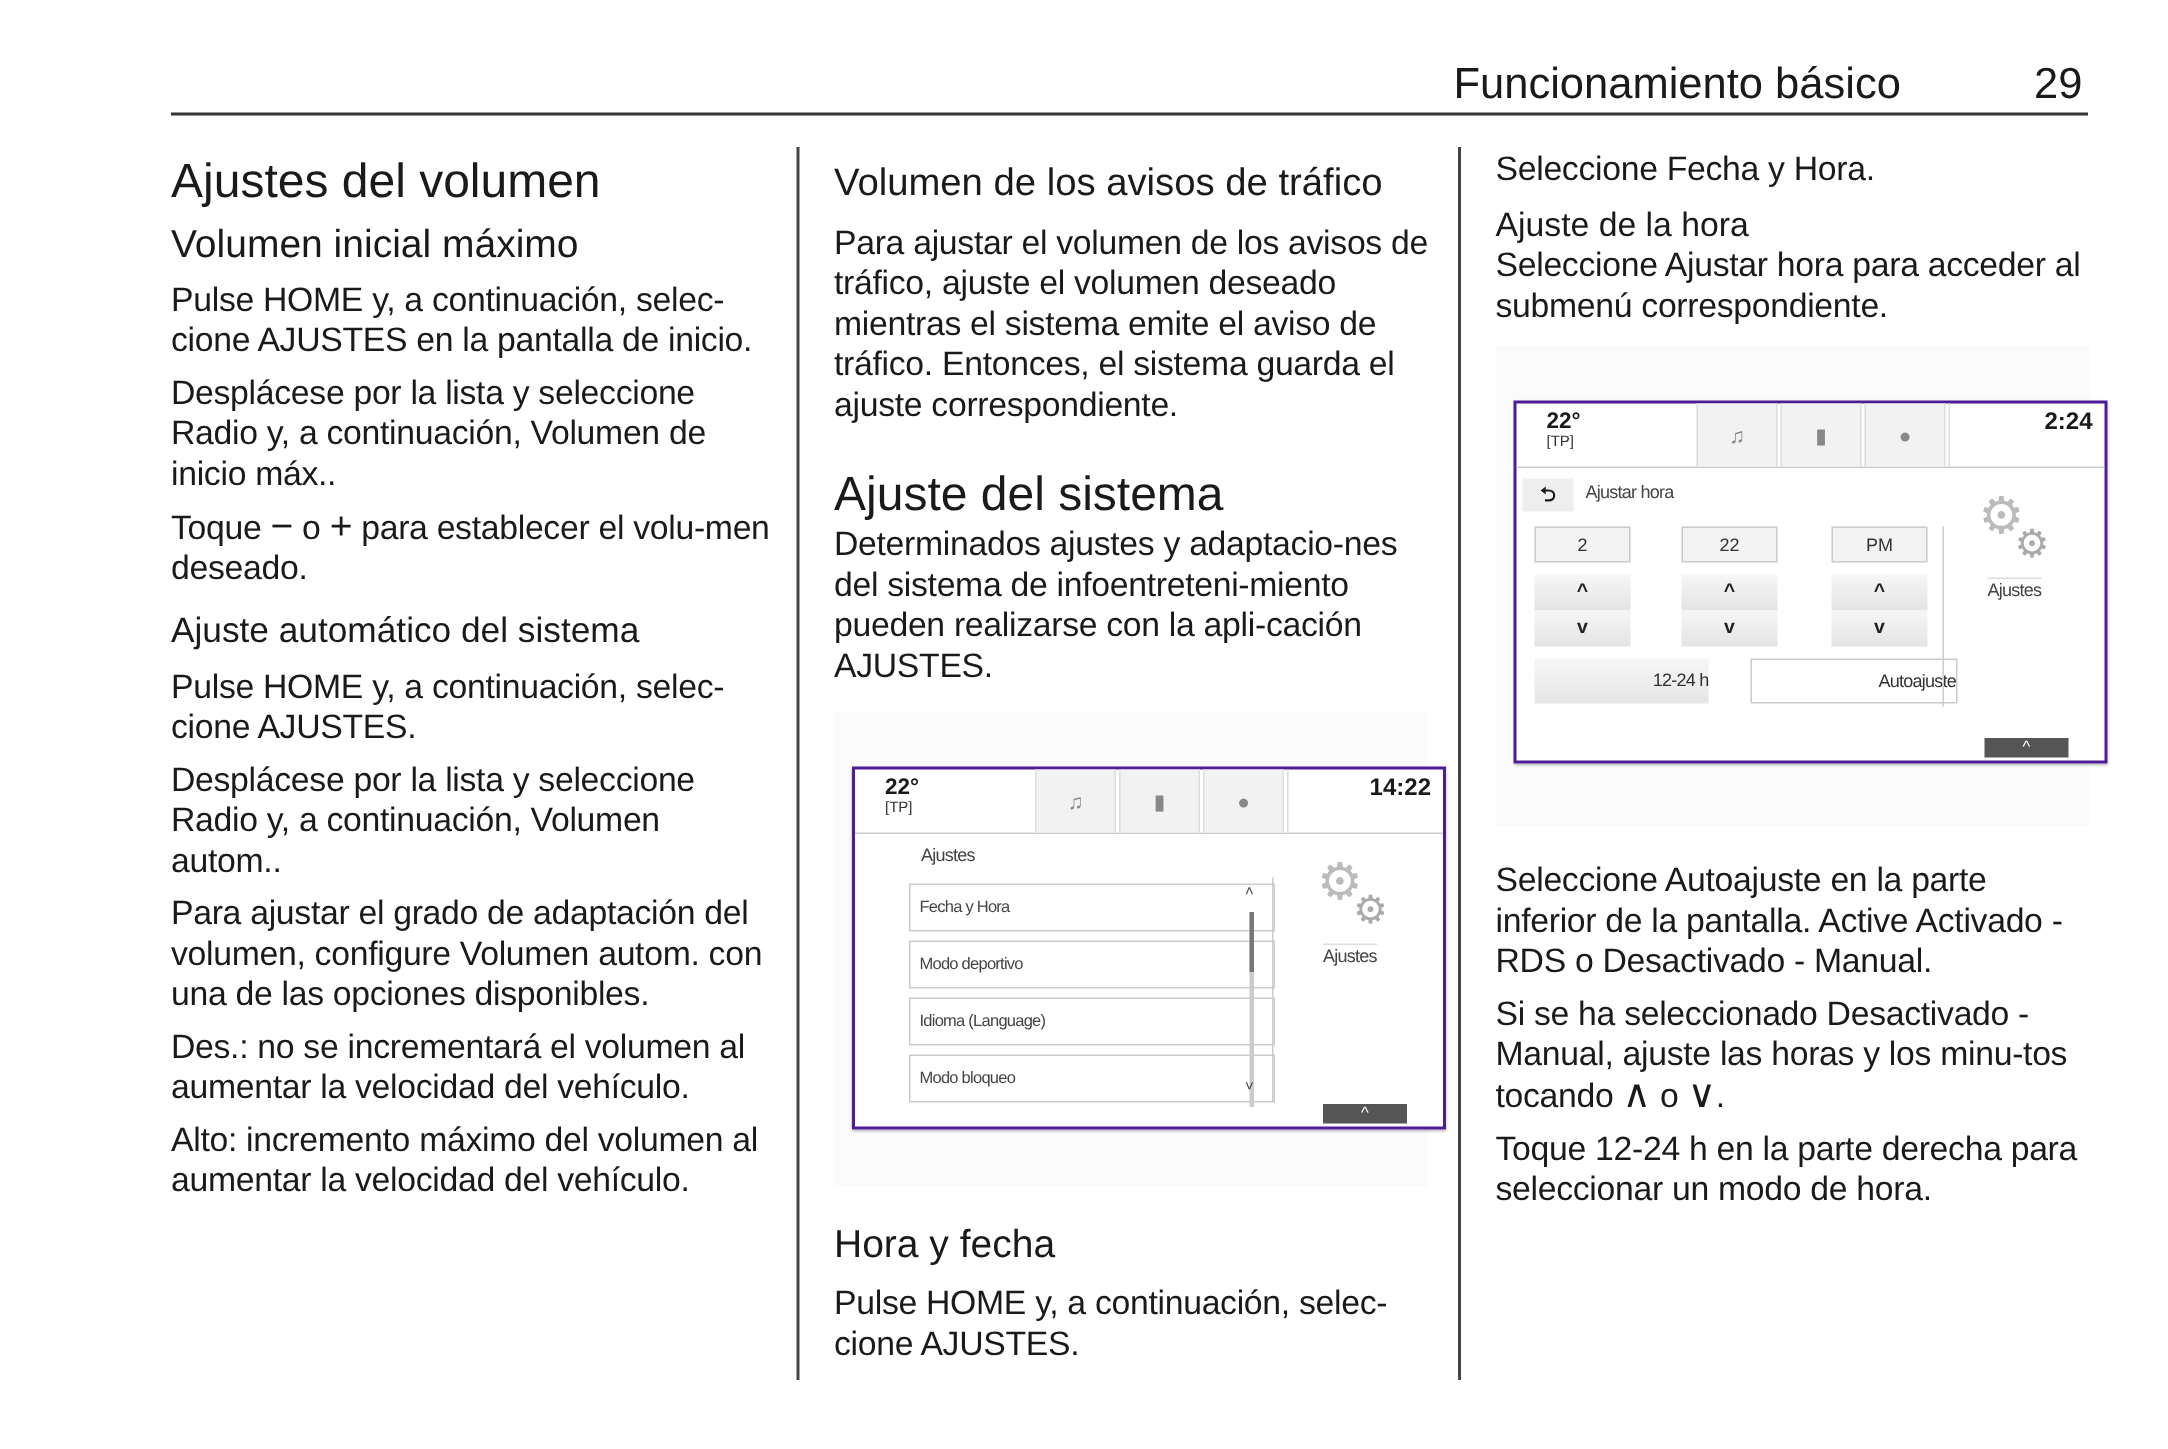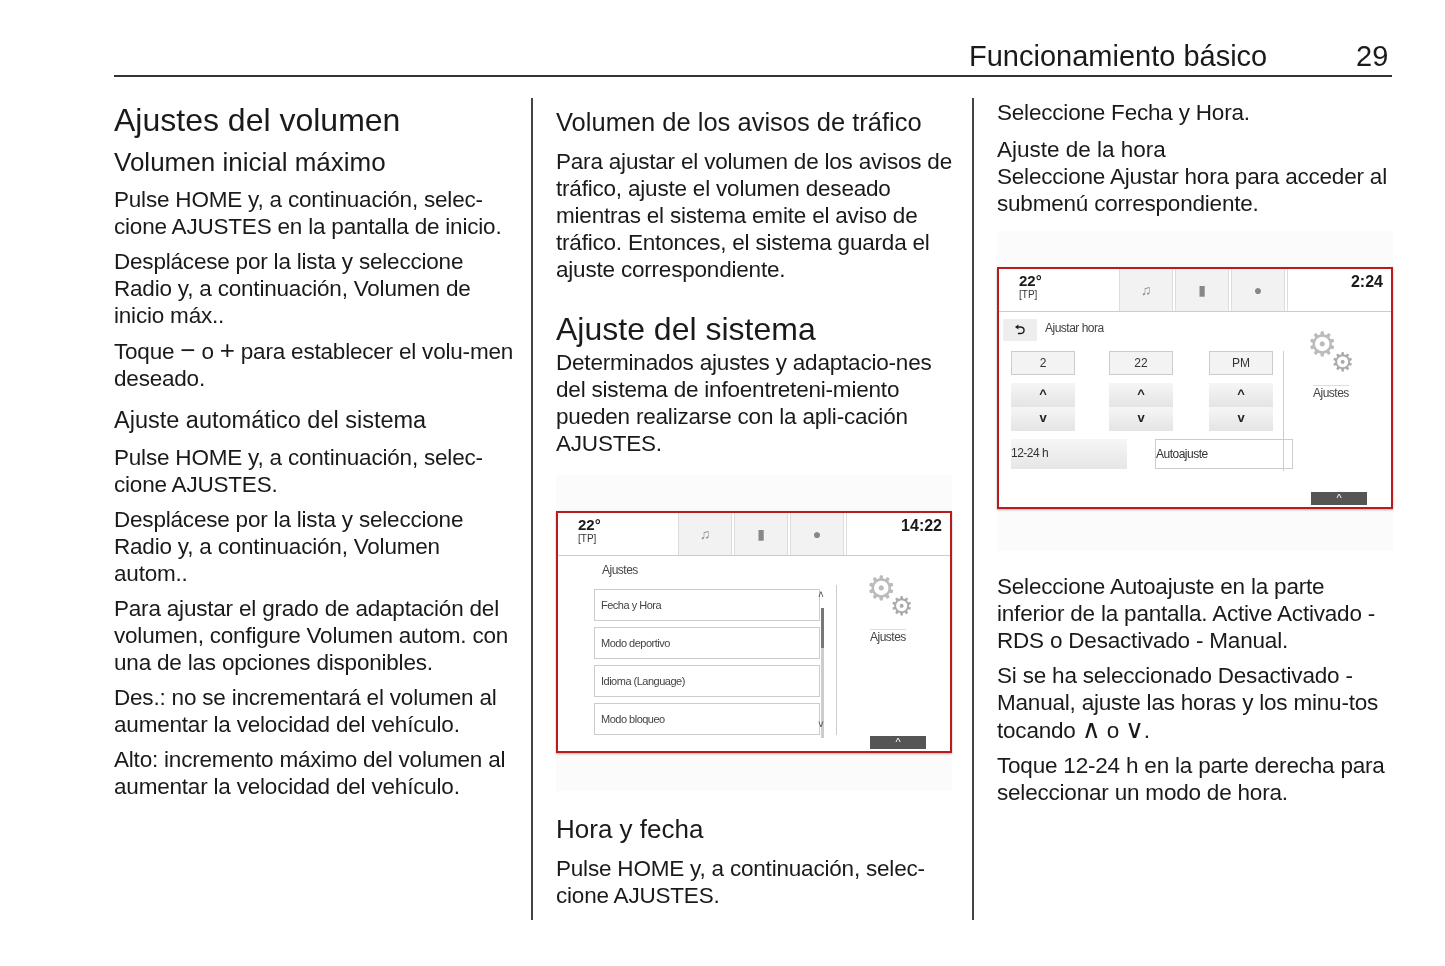--- a/index.html
+++ b/index.html
@@ -17,41 +17,42 @@
     .col3 { left: 997px; width: 400px; }
     .h1 { font-size: 32px; line-height: 40px; margin: 0 0 6px 0; font-weight: normal; }
     .h2 { font-size: 26px; line-height: 32px; margin: 6px 0 8px 0; font-weight: normal; }
     .h3 { font-size: 23.5px; line-height: 28px; margin: 6px 0 4px 0; font-weight: normal; }
     .p { font-size: 22.5px; line-height: 27px; margin: 0 0 8px 0; letter-spacing: -0.2px; }
     .sym { font-size: 26px; }
 
     
     .screen-wrap { background: #fbfbfb; position: relative; }
     .screen {
-      position: absolute; border: 2px solid #b91c1c; background: #fff;
+      position: absolute; border: 2px solid #4c1d95; background: #fff;
       box-shadow: 0 1px 2px rgba(0,0,0,0.3);
+      margin-left: 12px;
     }
     .scr-top { position: absolute; left: 0; right: 0; top: 0; height: 42px; border-bottom: 1px solid #ccc; display: flex; }
     .scr-temp { width: 118px; padding: 4px 0 0 20px; box-sizing: border-box; }
     .scr-temp .t { font-size: 15px; font-weight: bold; line-height: 16px; }
     .scr-temp .tp { font-size: 10px; color: #333; }
     .scr-icon { width: 52px; border-left: 1px solid #ddd; border-right: 1px solid #ddd; background: #f2f2f2; display: flex; align-items: center; justify-content: center; color: #888; font-size: 14px; margin-left: 2px; }
     .scr-clock { flex: 1; text-align: right; padding: 4px 8px 0 0; font-size: 16px; font-weight: bold; border-left: 1px solid #ddd; margin-left: 2px; }
     .gear { position: absolute; color: #bbb; font-size: 34px; line-height: 34px; }
     .gear2 { position: absolute; color: #aaa; font-size: 26px; line-height: 26px; }
     .gear-label { position: absolute; font-size: 12px; color: #444; letter-spacing: -0.5px; border-top: 1px solid #ddd; }
     .scr-tab { position: absolute; background: #555; color: #fff; font-size: 11px; text-align: center; height: 13px; line-height: 13px; }
-    .list-item { position: absolute; left: 36px; width: 226px; height: 32px; border: 1px solid #ccc; box-sizing: border-box; font-size: 11px; line-height: 30px; padding-left: 6px; color: #444; letter-spacing: -0.5px; }
+    .list-item { position: absolute; left: 36px; width: 244px; height: 32px; border: 1px solid #ccc; box-sizing: border-box; font-size: 11px; line-height: 30px; padding-left: 6px; color: #444; letter-spacing: -0.5px; }
     .scr-label { position: absolute; font-size: 12px; color: #444; letter-spacing: -0.5px; }
     .scrollbar { position: absolute; left: 263px; top: 95px; width: 3px; height: 130px; background: #ccc; }
     .scroll-thumb { position: absolute; left: 0; top: 0; width: 3px; height: 40px; background: #777; }
     .vsep { position: absolute; width: 1px; background: #ccc; }
     .val-box { position: absolute; width: 64px; height: 24px; border: 1px solid #ccc; background: #f3f3f3; box-sizing: border-box; text-align: center; font-size: 12px; line-height: 22px; color: #333; }
     .arrow-btn { position: absolute; width: 64px; height: 24px; background: linear-gradient(#f6f6f6, #e4e4e4); text-align: center; font-size: 13px; line-height: 22px; color: #222; font-weight: bold; }
-    .btn-plain { position: absolute; height: 30px; text-align: left; font-size: 12px; line-height: 28px; color: #333; box-sizing: border-box; letter-spacing: -0.5px; }
+    .btn-plain { position: absolute; height: 30px; text-align: right; font-size: 12px; line-height: 28px; color: #333; box-sizing: border-box; letter-spacing: -0.5px; }
     .back-btn { position: absolute; width: 34px; height: 22px; background: #eee; text-align: center; font-size: 13px; line-height: 22px; font-weight: bold; }
   </style>
 </head>
 <body>
 
 <div class="header-title">Funcionamiento básico</div>
 <div class="header-page">29</div>
 <div class="header-rule"></div>
 
 <div class="col-divider" style="left:531px;"></div>

